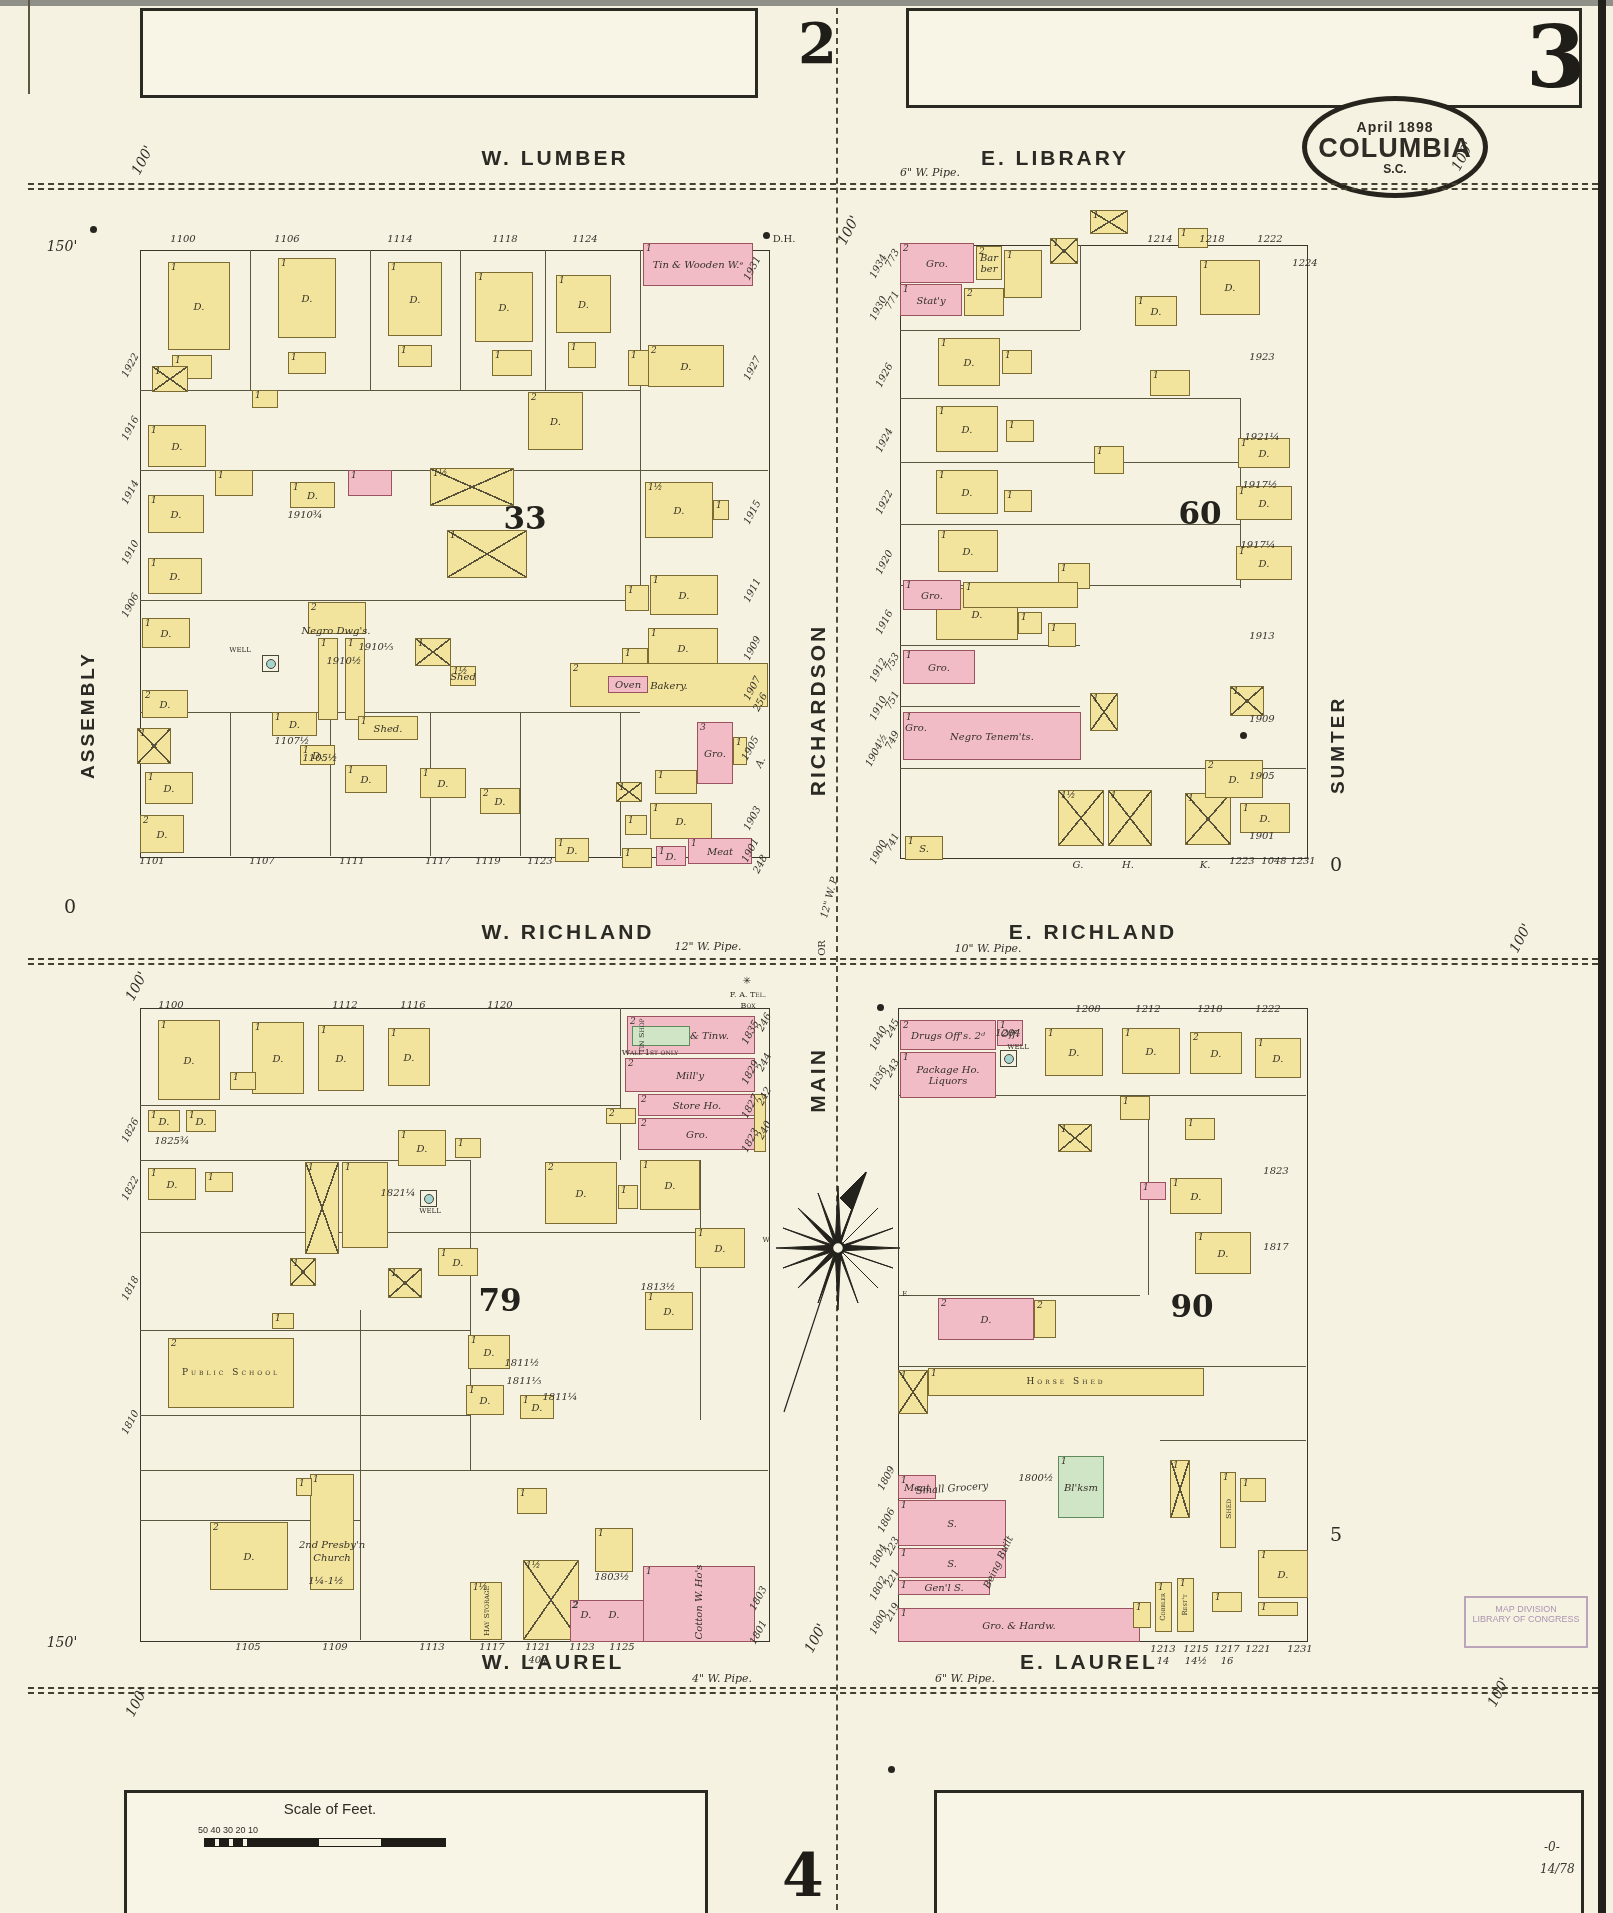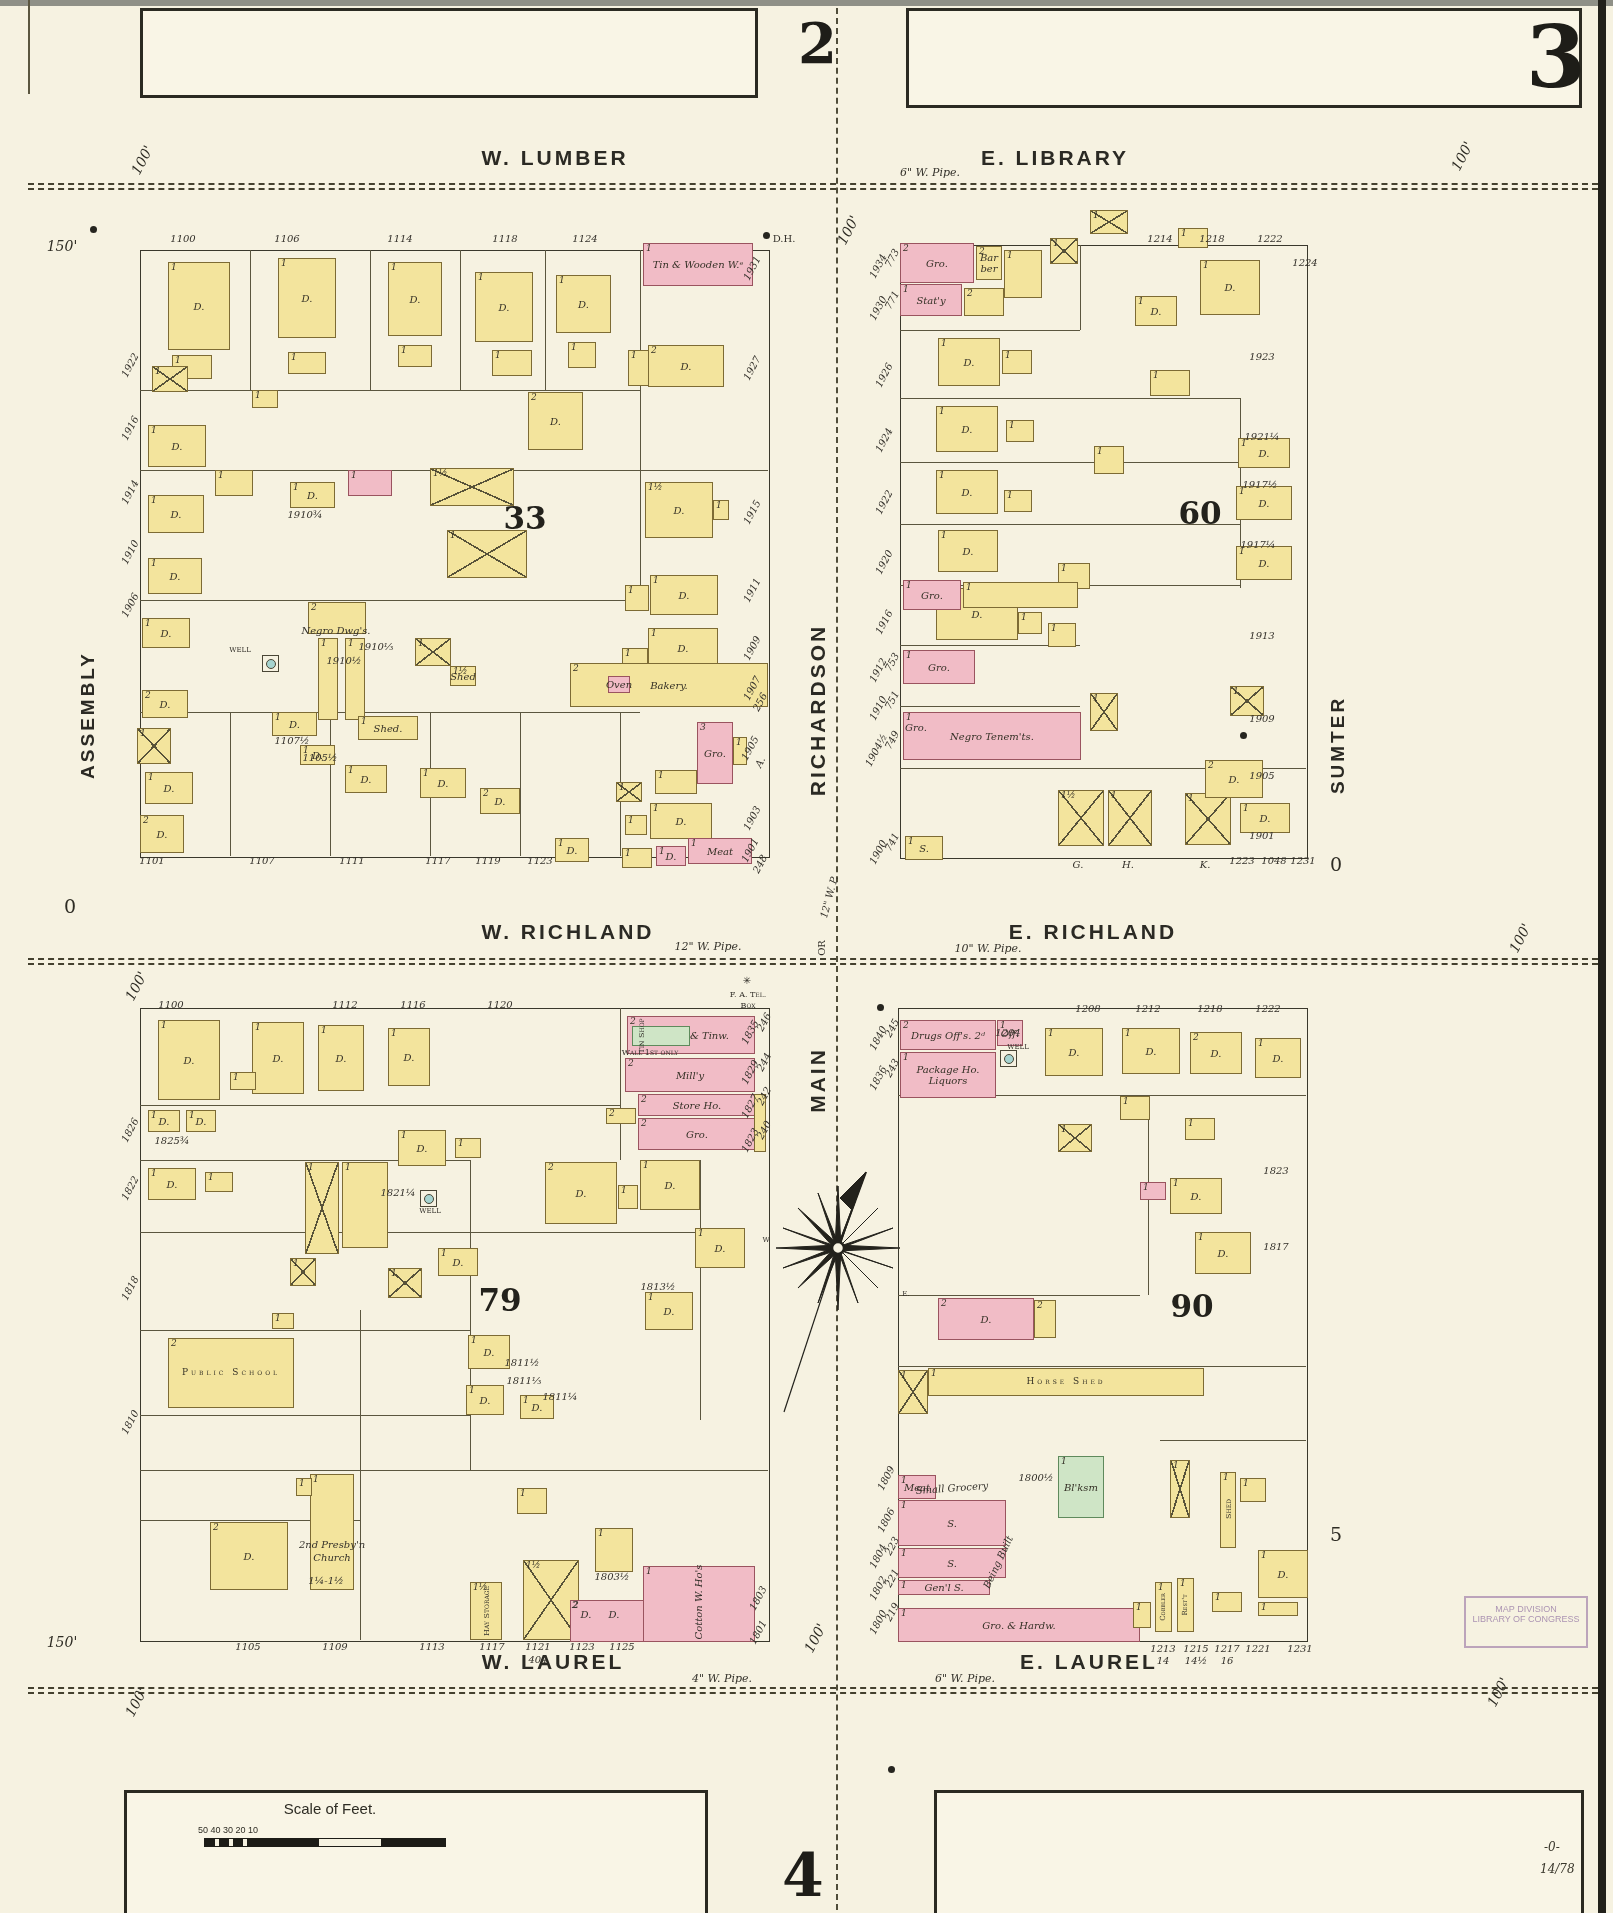--- a/index.html
+++ b/index.html
@@ -65,20 +65,25 @@
 
   <div class="box" style="left:140px;top:8px;width:612px;height:84px"></div>
   <div class="box" style="left:906px;top:8px;width:670px;height:94px"></div>
   <div class="box" style="left:124px;top:1790px;width:578px;height:130px"></div>
   <div class="box" style="left:934px;top:1790px;width:644px;height:130px"></div>
 
   <div class="bignum" style="left:798px;top:10px;font-size:56px">2</div>
   <div class="bignum" style="left:1526px;top:6px;font-size:86px">3</div>
   <div class="bignum" style="left:782px;top:1840px;font-size:60px">4</div>
 
+  <div class="oval">
+    <span class="date">April 1898</span>
+    <span class="city">COLUMBIA</span>
+    <span class="state">S.C.</span>
+  </div>
 
   <div class="hline" style="left:28px;top:183px;width:1570px"></div>
   <div class="hline" style="left:28px;top:958px;width:1570px"></div>
   <div class="hline" style="left:28px;top:1687px;width:1570px"></div>
   <div class="vline" style="left:836px;top:8px;height:1902px"></div>
 
   <span class="street-name" style="left:555px;top:158px">W. LUMBER</span>
   <span class="pipe" style="left:930px;top:172px">6" W. Pipe.</span>
   <span class="street-name" style="left:1055px;top:158px">E. LIBRARY</span>
 
@@ -313,21 +318,21 @@
         <span class="story">1</span>
       </div>
       <div class="bld bld-f" style="left: 450px; top: 666px; width: 26px; height: 20px;">
         <span class="blbl">Shed</span>
         <span class="story">1½</span>
       </div>
       <div class="bld bld-f" style="left: 570px; top: 663px; width: 198px; height: 44px;">
         <span class="blbl">Bakery.</span>
         <span class="story">2</span>
       </div>
-      <div class="bld bld-b" style="left: 608px; top: 676px; width: 22px; height: 17px;">
+      <div class="bld bld-b" style="left: 608px; top: 676px; width: 40px; height: 17px;">
         <span class="blbl">Oven</span>
       </div>
       <div class="bld bld-f" style="left: 358px; top: 716px; width: 60px; height: 24px;">
         <span class="blbl">Shed.</span>
         <span class="story">1</span>
       </div>
       <div class="bld bld-f" style="left: 142px; top: 690px; width: 46px; height: 28px;">
         <span class="blbl">D.</span>
         <span class="story">2</span>
       </div>

